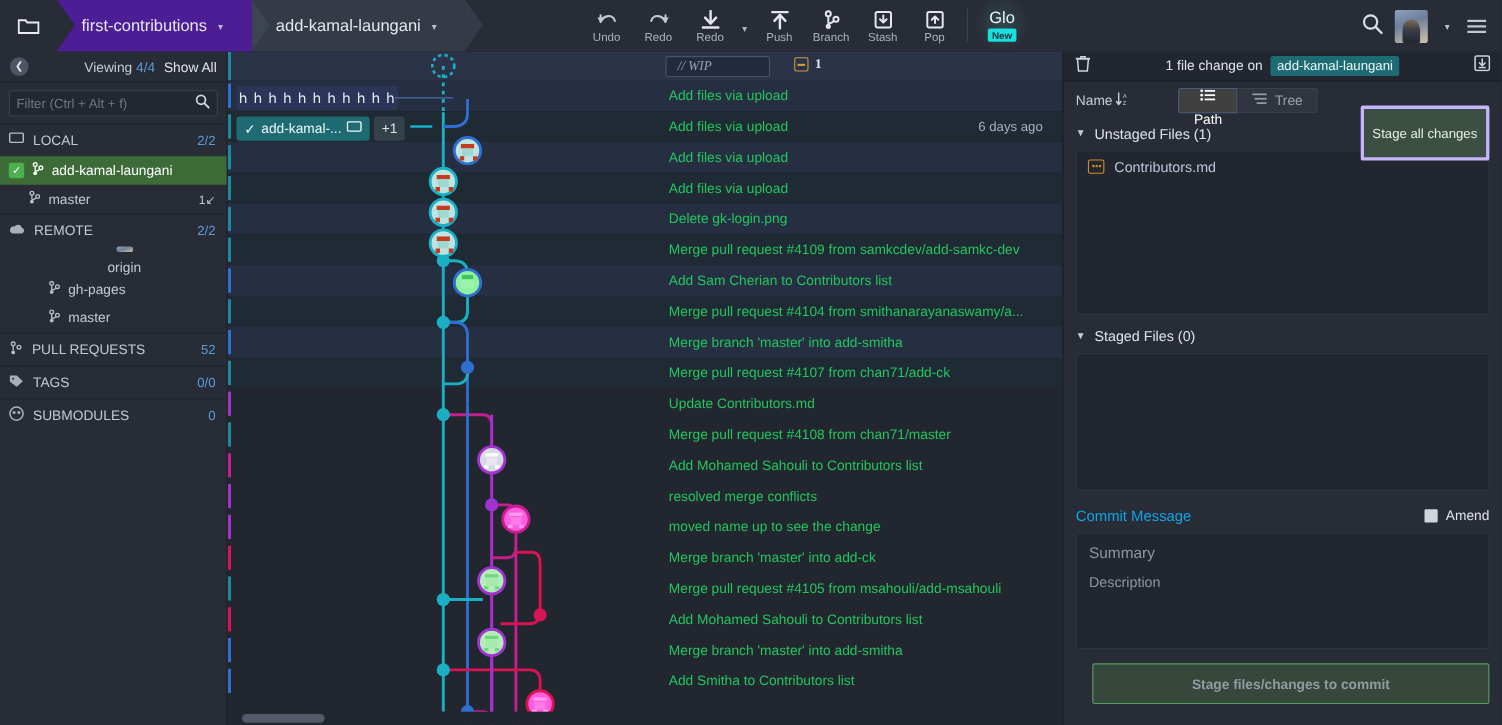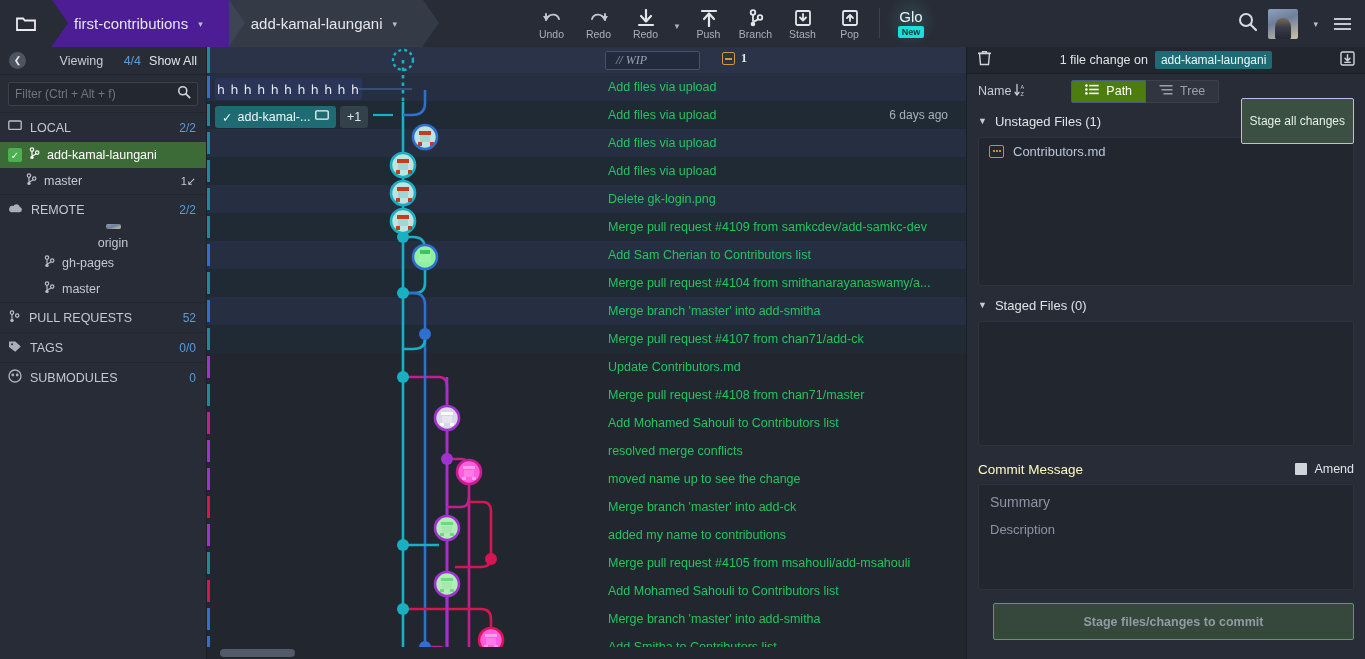--- a/index.html
+++ b/index.html
@@ -96,21 +96,21 @@
     padding: 0 9px; font-size: 12.5px; color: #c7cbd4;
     border-bottom: 1px solid #20242c;
   }
   .back-circle {
     width: 17px; height: 17px; border-radius: 50%; background: #4d5462;
     display: flex; align-items: center; justify-content: center;
     color: #e7eaef; font-size: 9px; line-height: 1;
   }
   .sb-head .spacer { flex: 1; }
   .viewing { color: #c7cbd4; }
-  .viewing b { color: #5b9bd8; font-weight: normal; margin-left: 17px; }
+  .viewing b { color: #5b9bd8; font-weight: normal; }
   .showall { color: #dfe3e9; }
   .filterbox {
     margin: 7px 8px 6px 8px; height: 24px; background: #232730;
     border: 1px solid #3b4049; border-radius: 2px;
     display: flex; align-items: center; padding: 0 6px;
   }
   .filterbox input {
     flex: 1; background: transparent; border: 0; outline: none;
     color: #b9bec9; font-size: 12px; font-family: inherit;
   }
@@ -222,49 +222,49 @@
     height: 34px; display: flex; align-items: center; padding: 0 11px; gap: 9px;
   }
   .rp-sortbar .nm { font-size: 12.5px; color: #c7cbd4; display: flex; align-items: center; gap: 3px; }
   .seg { display: flex; margin-left: 35px; }
   .seg .segbtn {
     height: 23px; display: flex; align-items: center; gap: 7px;
     padding: 0 13px; font-size: 12.5px; color: #9aa0ab;
     background: #31353f; border: 1px solid #3c4插;
   }
   .seg .segbtn { border: 1px solid #3b404b; }
-  .seg .segbtn.active { background: #4d7c0f; color: #ffffff; border-color: #4b5b80; }
+  .seg .segbtn.active { background: #404040; color: #ffffff; border-color: #4b5b80; flex-direction: column; }
   .seg .segbtn:first-child { border-radius: 2px 0 0 2px; }
   .seg .segbtn:last-child { border-radius: 0 2px 2px 0; border-left: 0; }
 
   .grouphdr {
     height: 26px; display: flex; align-items: center; padding: 0 11px; gap: 8px;
     font-size: 13px; color: #dfe3e9;
   }
   .tri { font-size: 9px; color: #c7cbd4; }
   .stage-all {
-    margin-left: auto; background: #3b4f42; border: 1px solid #c4b5fd;
+    margin-left: auto; background: #3b4f42; border: 3px solid #c4b5fd;
     color: #e6f0e7; font-size: 12px; border-radius: 2px; padding: 15px 8px;
   }
   .filelist {
     margin: 3px 11px 0 11px; background: #22262f; border: 1px solid #2e3340;
     border-radius: 2px;
   }
   .filelist.unstaged { height: 149px; }
   .filelist.staged { height: 125px; }
   .filerow { height: 26px; display: flex; align-items: center; gap: 9px; padding: 0 10px; }
   .md-icon {
     width: 15px; height: 13px; border: 1.5px solid #d08b2e; border-radius: 2px;
     display: flex; align-items: center; justify-content: center; gap: 1px;
   }
   .md-icon i { width: 2px; height: 2px; background: #d08b2e; display:block; }
   .filerow .fname { font-size: 13px; color: #b9c6da; }
 
   .cm-hdr { height: 30px; display: flex; align-items: center; padding: 0 11px; margin-top: 8px; }
-  .cm-hdr .lbl { font-size: 13.5px; color: #fef9c3; }
+  .cm-hdr .lbl { font-size: 13.5px; color: #0ea5e9; }
   .amend { margin-left: auto; display: flex; align-items: center; gap: 7px; font-size: 12.5px; color: #dfe3e9; }
   .amend .box { width: 12px; height: 12px; background: #cfd3da; border-radius: 1px; }
   .cm-box {
     margin: 0 11px; height: 106px; background: #22262f;
     border: 1px solid #2e3340; border-radius: 2px; padding: 9px 11px;
   }
   .cm-box .summary { font-size: 14px; color: #8d94a1; }
   .cm-box .desc { font-size: 13px; color: #8d94a1; margin-top: 12px; }
   .commit-btn {
     margin: 13px 11px 0 26px; height: 37px; background: #36483b;
@@ -592,24 +592,20 @@
           <span class="lcolor" style="background: rgb(160, 51, 208);"></span>
           <span class="msg">resolved merge conflicts</span>
         </div>
         <div class="crow">
           <span class="lcolor" style="background: rgb(160, 51, 208);"></span>
           <span class="msg">moved name up to see the change</span>
         </div>
         <div class="crow">
           <span class="lcolor" style="background: rgb(216, 21, 83);"></span>
           <span class="msg">Merge branch 'master' into add-ck</span>
-        </div>
-        <div class="crow">
-          <span class="lcolor" style="background: rgb(160, 51, 208);"></span>
-          <span class="msg">added my name to contributions</span>
         </div>
         <div class="crow">
           <span class="lcolor" style="background: rgb(29, 138, 153);"></span>
           <span class="msg">Merge pull request #4105 from msahouli/add-msahouli</span>
         </div>
         <div class="crow">
           <span class="lcolor" style="background: rgb(216, 21, 83);"></span>
           <span class="msg">Add Mohamed Sahouli to Contributors list</span>
         </div>
         <div class="crow">

